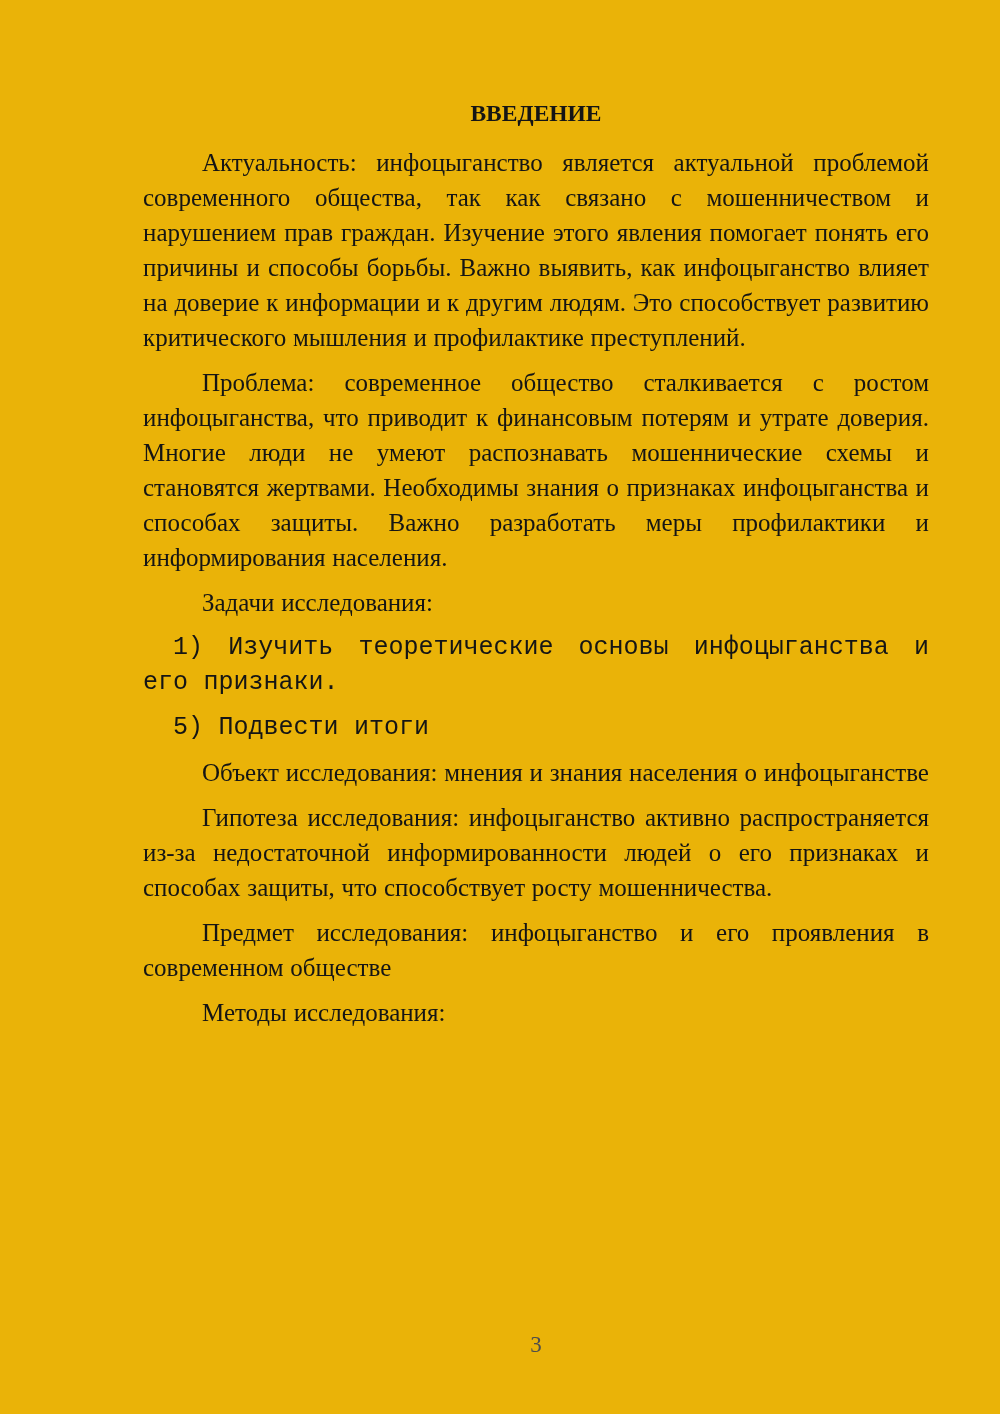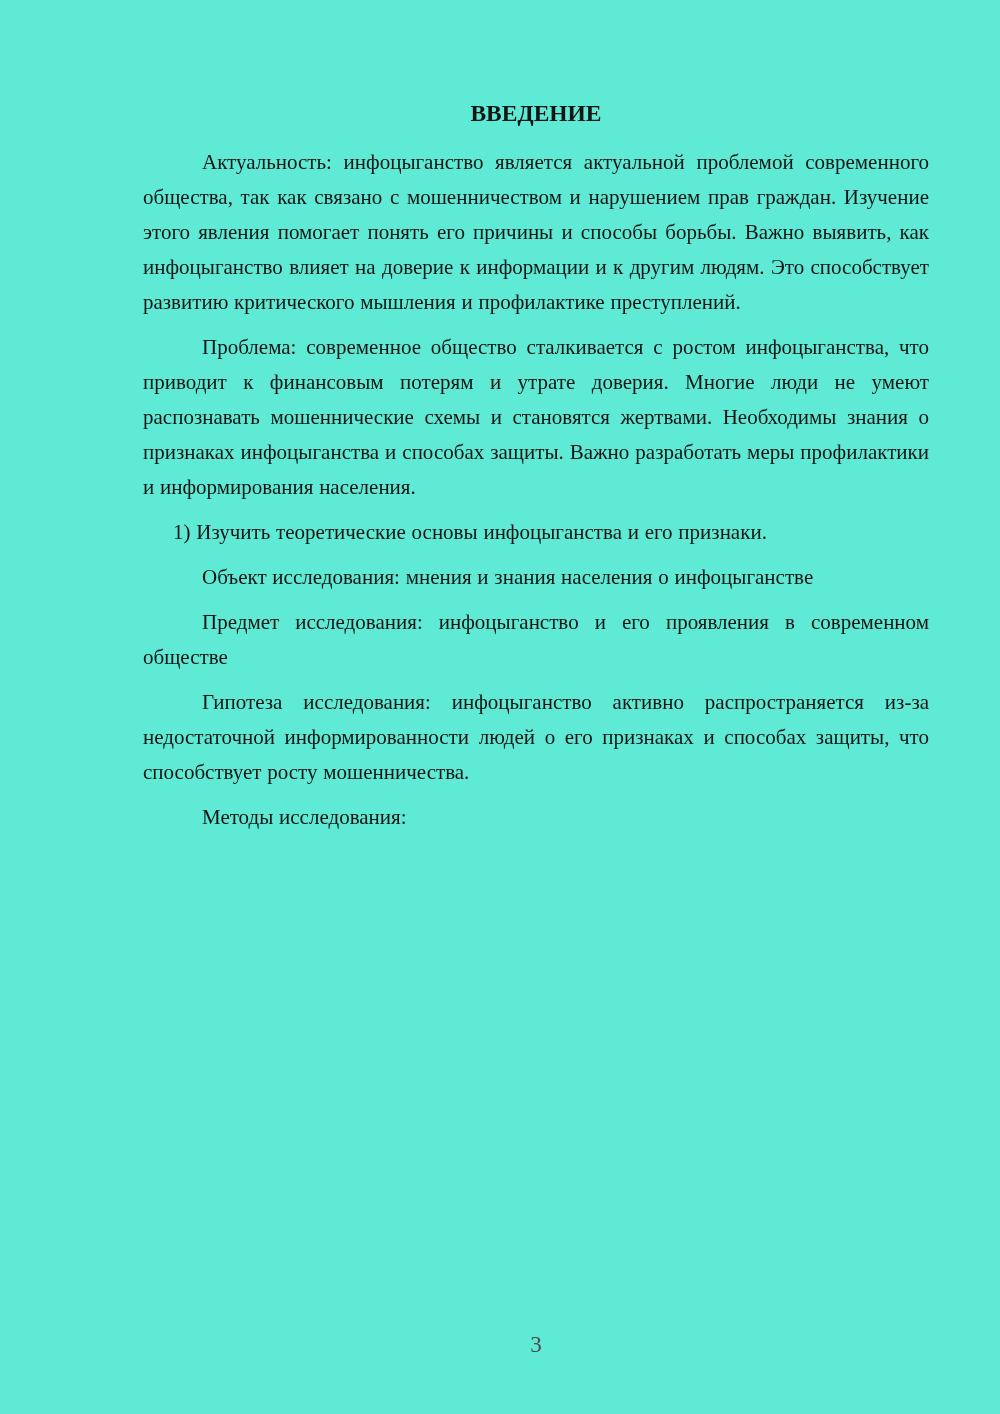--- a/index.html
+++ b/index.html
@@ -4,48 +4,49 @@
 <style>
   html, body {
     margin: 0;
     padding: 0;
     background: #ffffff;
   }
   .page {
     position: relative;
     width: 1000px;
     height: 1414px;
-    background: #5eead4;
+    background: #eab308;
     font-family: "Liberation Serif", "DejaVu Serif", serif;
     color: #151515;
     overflow: hidden;
   }
   .content {
     position: absolute;
     left: 143px;
     top: 96px;
     width: 786px;
   }
   .doc-title {
     font-size: 23.5px;
     font-weight: bold;
     line-height: 35px;
     text-align: center;
     margin: 0 0 14px 0;
   }
   .para {
-    font-size: 21px;
+    font-size: 25px;
     line-height: 35px;
     text-align: justify;
     text-indent: 59px;
     margin: 0 0 10px 0;
     word-spacing: 0.5px;
   }
   .para.list-item {
     text-indent: 30px;
+    font-family: Liberation Mono, monospace;
   }
   .para.last {
     margin-bottom: 0;
   }
   .page-number {
     position: absolute;
     top: 1330px;
     left: 143px;
     width: 786px;
     text-align: center;
@@ -60,31 +61,33 @@
 <div class="page">
   <div class="content">
 
     <h1 class="doc-title">ВВЕДЕНИЕ</h1>
 
     <p class="para">Актуальность: инфоцыганство является актуальной проблемой современного общества, так как связано с мошенничеством и нарушением прав граждан. Изучение этого явления помогает понять его причины и способы борьбы. Важно выявить, как инфоцыганство влияет на доверие к информации и к другим людям. Это способствует развитию критического мышления и профилактике преступлений.</p>
 
     <p class="para">Проблема: современное общество сталкивается с ростом инфоцыганства, что приводит к финансовым потерям и утрате доверия. Многие люди не умеют распознавать мошеннические схемы и становятся жертвами. Необходимы знания о признаках инфоцыганства и способах защиты. Важно разработать меры профилактики и информирования населения.</p>
 
 
+    <p class="para">Задачи исследования:</p>
 
     <p class="para list-item">1) Изучить теоретические основы инфоцыганства и его признаки.</p>
 
 
 
 
+    <p class="para list-item">5) Подвести итоги</p>
 
     <p class="para">Объект исследования: мнения и знания населения о инфоцыганстве</p>
 
+    <p class="para">Гипотеза исследования: инфоцыганство активно распространяется из-за недостаточной информированности людей о его признаках и способах защиты, что способствует росту мошенничества.</p>
+
     <p class="para">Предмет исследования: инфоцыганство и его проявления в современном обществе</p>
-
-    <p class="para">Гипотеза исследования: инфоцыганство активно распространяется из-за недостаточной информированности людей о его признаках и способах защиты, что способствует росту мошенничества.</p>
 
     <p class="para last">Методы исследования:</p>
 
   </div>
 
   <div class="page-number">3</div>
 </div>
 
 </body></html>

